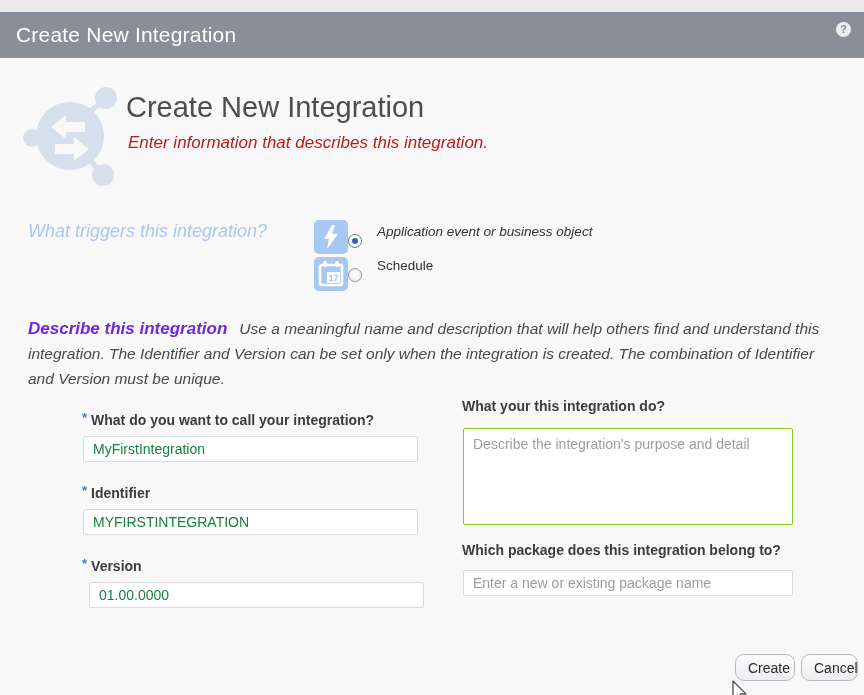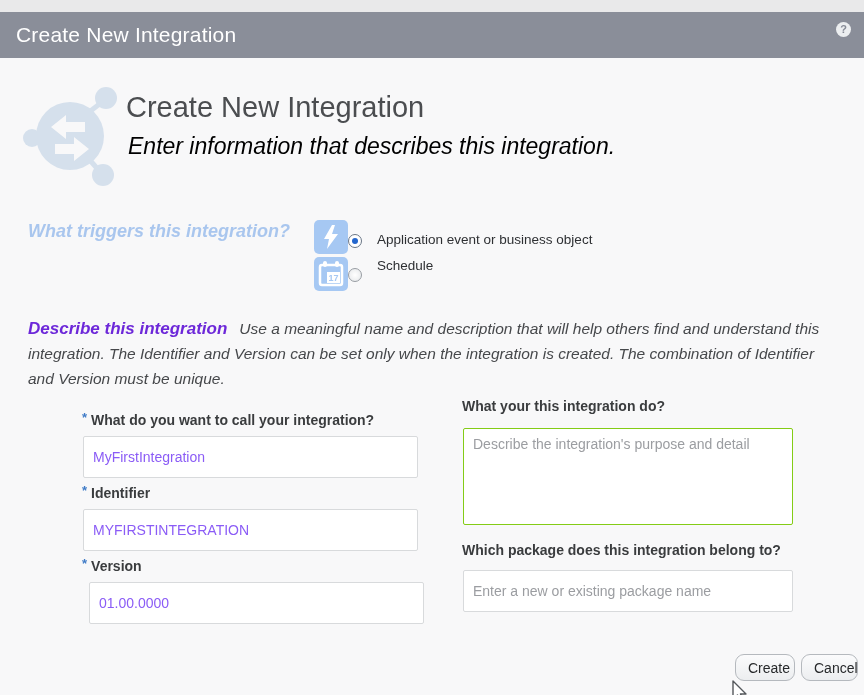--- a/index.html
+++ b/index.html
@@ -27,27 +27,27 @@
   }
 
   
   .hero-icon { position: absolute; left: 22px; top: 68px; }
   .hero-title {
     position: absolute; left: 126px; top: 79px;
     font-size: 29px; color: #4b4d50;
   }
   .hero-subtitle {
     position: absolute; left: 128px; top: 121px;
-    font-size: 23px; font-style: italic; color: #000000;
+    font-size: 17px; font-style: italic; color: #b91c1c;
   }
 
   
   .trigger-heading {
     position: absolute; left: 28px; top: 209px;
-    font-size: 18px; font-weight: bold; font-style: italic; color: #a9c6ee; text-align: center;
+    font-size: 18px; font-weight: normal; font-style: italic; color: #a9c6ee; text-align: center;
   }
   .trigger-options { position: absolute; left: 314px; top: 208px; width: 300px; height: 80px; }
   .opt-icon { position: absolute; left: 0; width: 34px; height: 34px; }
   .opt-icon.row1 { top: 0; }
   .opt-icon.row2 { top: 37px; }
   .radio {
     position: absolute; left: 34px; width: 14px; height: 14px;
     border-radius: 50%; border: 1px solid #989da3;
     background: radial-gradient(#ffffff 0%, #e8eaec 85%);
     cursor: pointer;
@@ -55,21 +55,21 @@
   .radio.r1 { top: 14px; }
   .radio.r2 { top: 48px; }
   .radio.selected { border-color: #6a7686; background: #ffffff; }
   .radio.selected::after {
     content: ""; position: absolute; left: 3px; top: 3px;
     width: 6px; height: 6px; border-radius: 50%; background: #2466cd;
   }
   .opt-label {
     position: absolute; left: 63px; font-size: 13.5px; color: #2e3033; cursor: default;
   }
-  .opt-label.l1 { top: 12px; }
+  .opt-label.l1 { top: 4px; font-style: italic; }
   .opt-label.l2 { top: 38px; }
 
   
   .describe {
     position: absolute; left: 28px; top: 304px; width: 812px;
     font-size: 15.5px; font-style: italic; color: #46484b; line-height: 25px;
   }
   .sec-head {
     font-size: 17px; font-weight: bold; font-style: italic; color: #6d28d9;
     margin-right: 12px;
@@ -78,23 +78,23 @@
   
   .field-label {
     position: absolute; font-size: 14px; font-weight: bold; color: #3a3c3e;
     white-space: nowrap;
   }
   .req {
     color: #3f7bc7; font-size: 13px; font-weight: bold;
     vertical-align: 3px; margin-right: 4px;
   }
   .txt-input {
-    position: absolute; height: 42px; border: 1px solid #d8dadc; border-radius: 2px;
+    position: absolute; height: 26px; border: 1px solid #d8dadc; border-radius: 2px;
     background: #ffffff; font-family: "Liberation Sans", sans-serif;
-    font-size: 14px; color: #8b5cf6; padding: 0 9px; outline: none;
+    font-size: 14px; color: #15803d; padding: 0 9px; outline: none;
   }
   .txt-input::placeholder, textarea::placeholder { color: #9b9da1; opacity: 1; }
   .txt-area {
     position: absolute; border: 1px solid #84cc16; border-radius: 2px;
     background: #ffffff; font-family: "Liberation Sans", sans-serif;
     font-size: 14px; color: #3f4144; padding: 7px 9px; resize: none; outline: none;
   }
 
   
   .lbl-name       { left: 82px;  top: 398px; }

